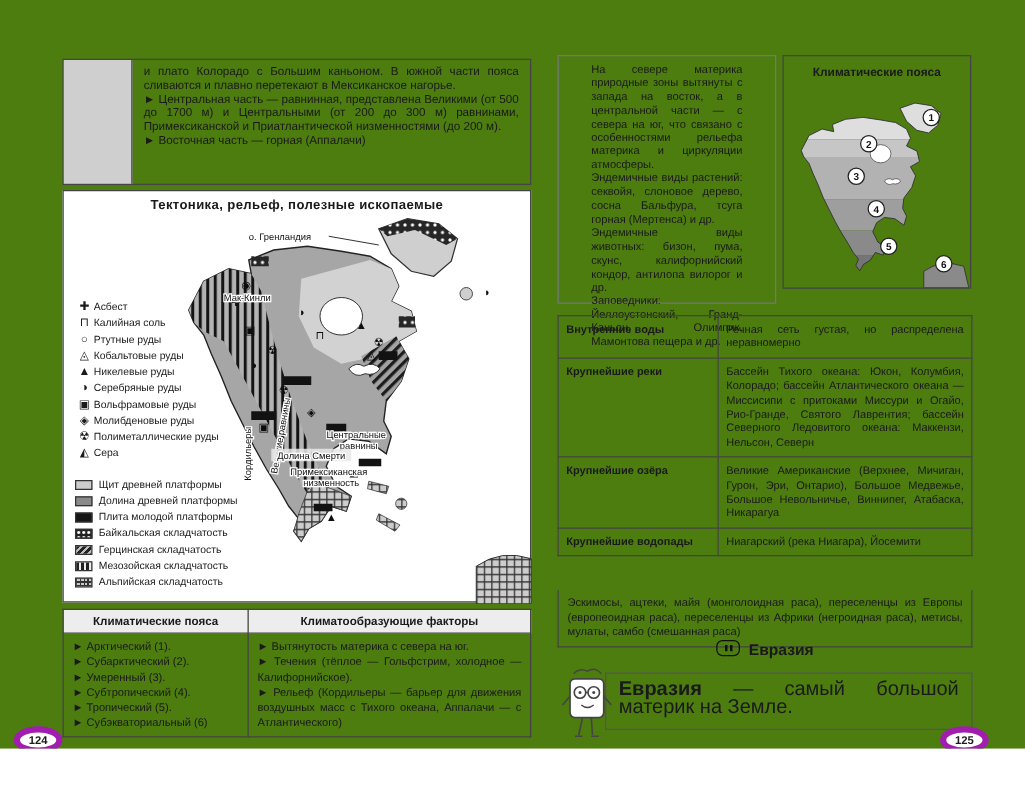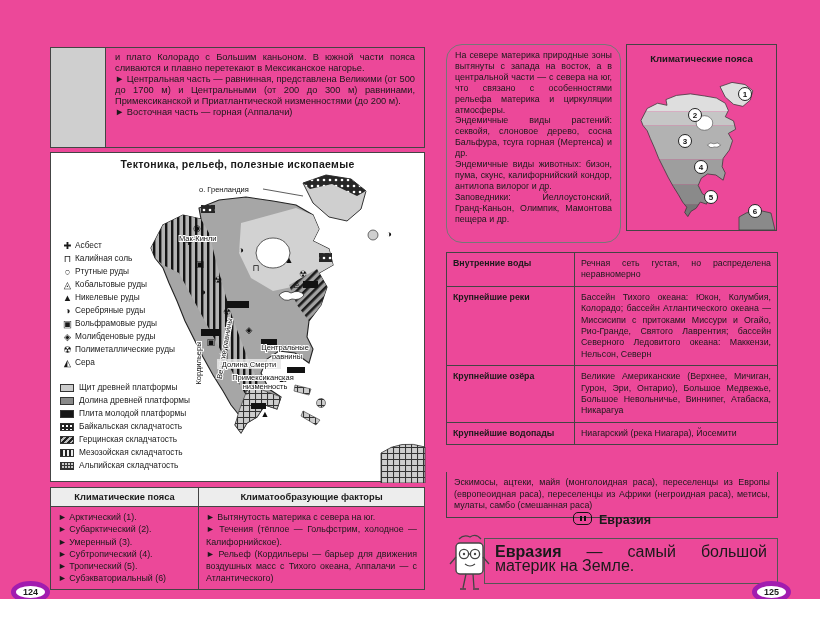--- a/index.html
+++ b/index.html
@@ -1,17 +1,17 @@
 <!DOCTYPE html>
 <html><head>
 <meta charset="utf-8">
 <style>
   * { margin:0; padding:0; box-sizing:border-box; }
   body { background:#fff; font-family:"Liberation Sans", sans-serif; color:#1a1a1a; }
-  .canvas { position:relative; width:820px; height:599px; background:#ec4899; overflow:hidden; }
+  .canvas { position:relative; width:820px; height:599px; background:#4d7c0f; overflow:hidden; }
 
   
   .intro-box { position:absolute; left:50px; top:47px; width:375px; height:101px;
     border:1px solid #444; display:flex; }
   .intro-side { width:55px; background:#cfcfcf; border-right:1px solid #444; flex:none; }
   .intro-text { flex:1; padding:4px 9px 3px 9px; font-size:9.3px; line-height:11px; text-align:justify; }
   .intro-text p { margin:0; }
 
   .map-box { position:absolute; left:50px; top:152px; width:375px; height:330px;
     border:1px solid #444; background:#fff; }
@@ -36,21 +36,21 @@
   table.grid { border-collapse:collapse; }
   table.grid th, table.grid td { border:1px solid #444; vertical-align:top; }
 
   .climate-table { position:absolute; left:50px; top:487px; width:375px; font-size:8.9px; }
   .climate-table th { background:#ededed; font-size:9.3px; padding:4px 2px; text-align:center; }
   .climate-table td { padding:4px 7px; line-height:12.3px; text-align:justify; }
   .climate-table td.zones { width:148px; }
 
   
   .nature-box { position:absolute; left:446px; top:44px; width:175px; height:199px;
-    border:1px solid #777; border-radius:16px; padding:5px 8px; font-size:8.9px;
+    border:1px solid #777; border-radius:0; padding:5px 26px; font-size:8.9px;
     line-height:10.9px; text-align:justify; }
   .nature-box p { margin:0; }
 
   .cmap-box { position:absolute; left:626px; top:44px; width:151px; height:187px; border:1px solid #444; }
   .cmap-title { position:absolute; left:0; right:0; top:8px; text-align:center; font-weight:bold; font-size:9.5px; }
   .cmap-box svg { position:absolute; left:0; top:0; width:149px; height:185px; }
 
   .waters-table { position:absolute; left:446px; top:252px; width:332px; font-size:8.8px; }
   .waters-table td { padding:5px 6px; line-height:11.4px; }
   .waters-table td.lbl { width:128px; font-weight:bold; }

